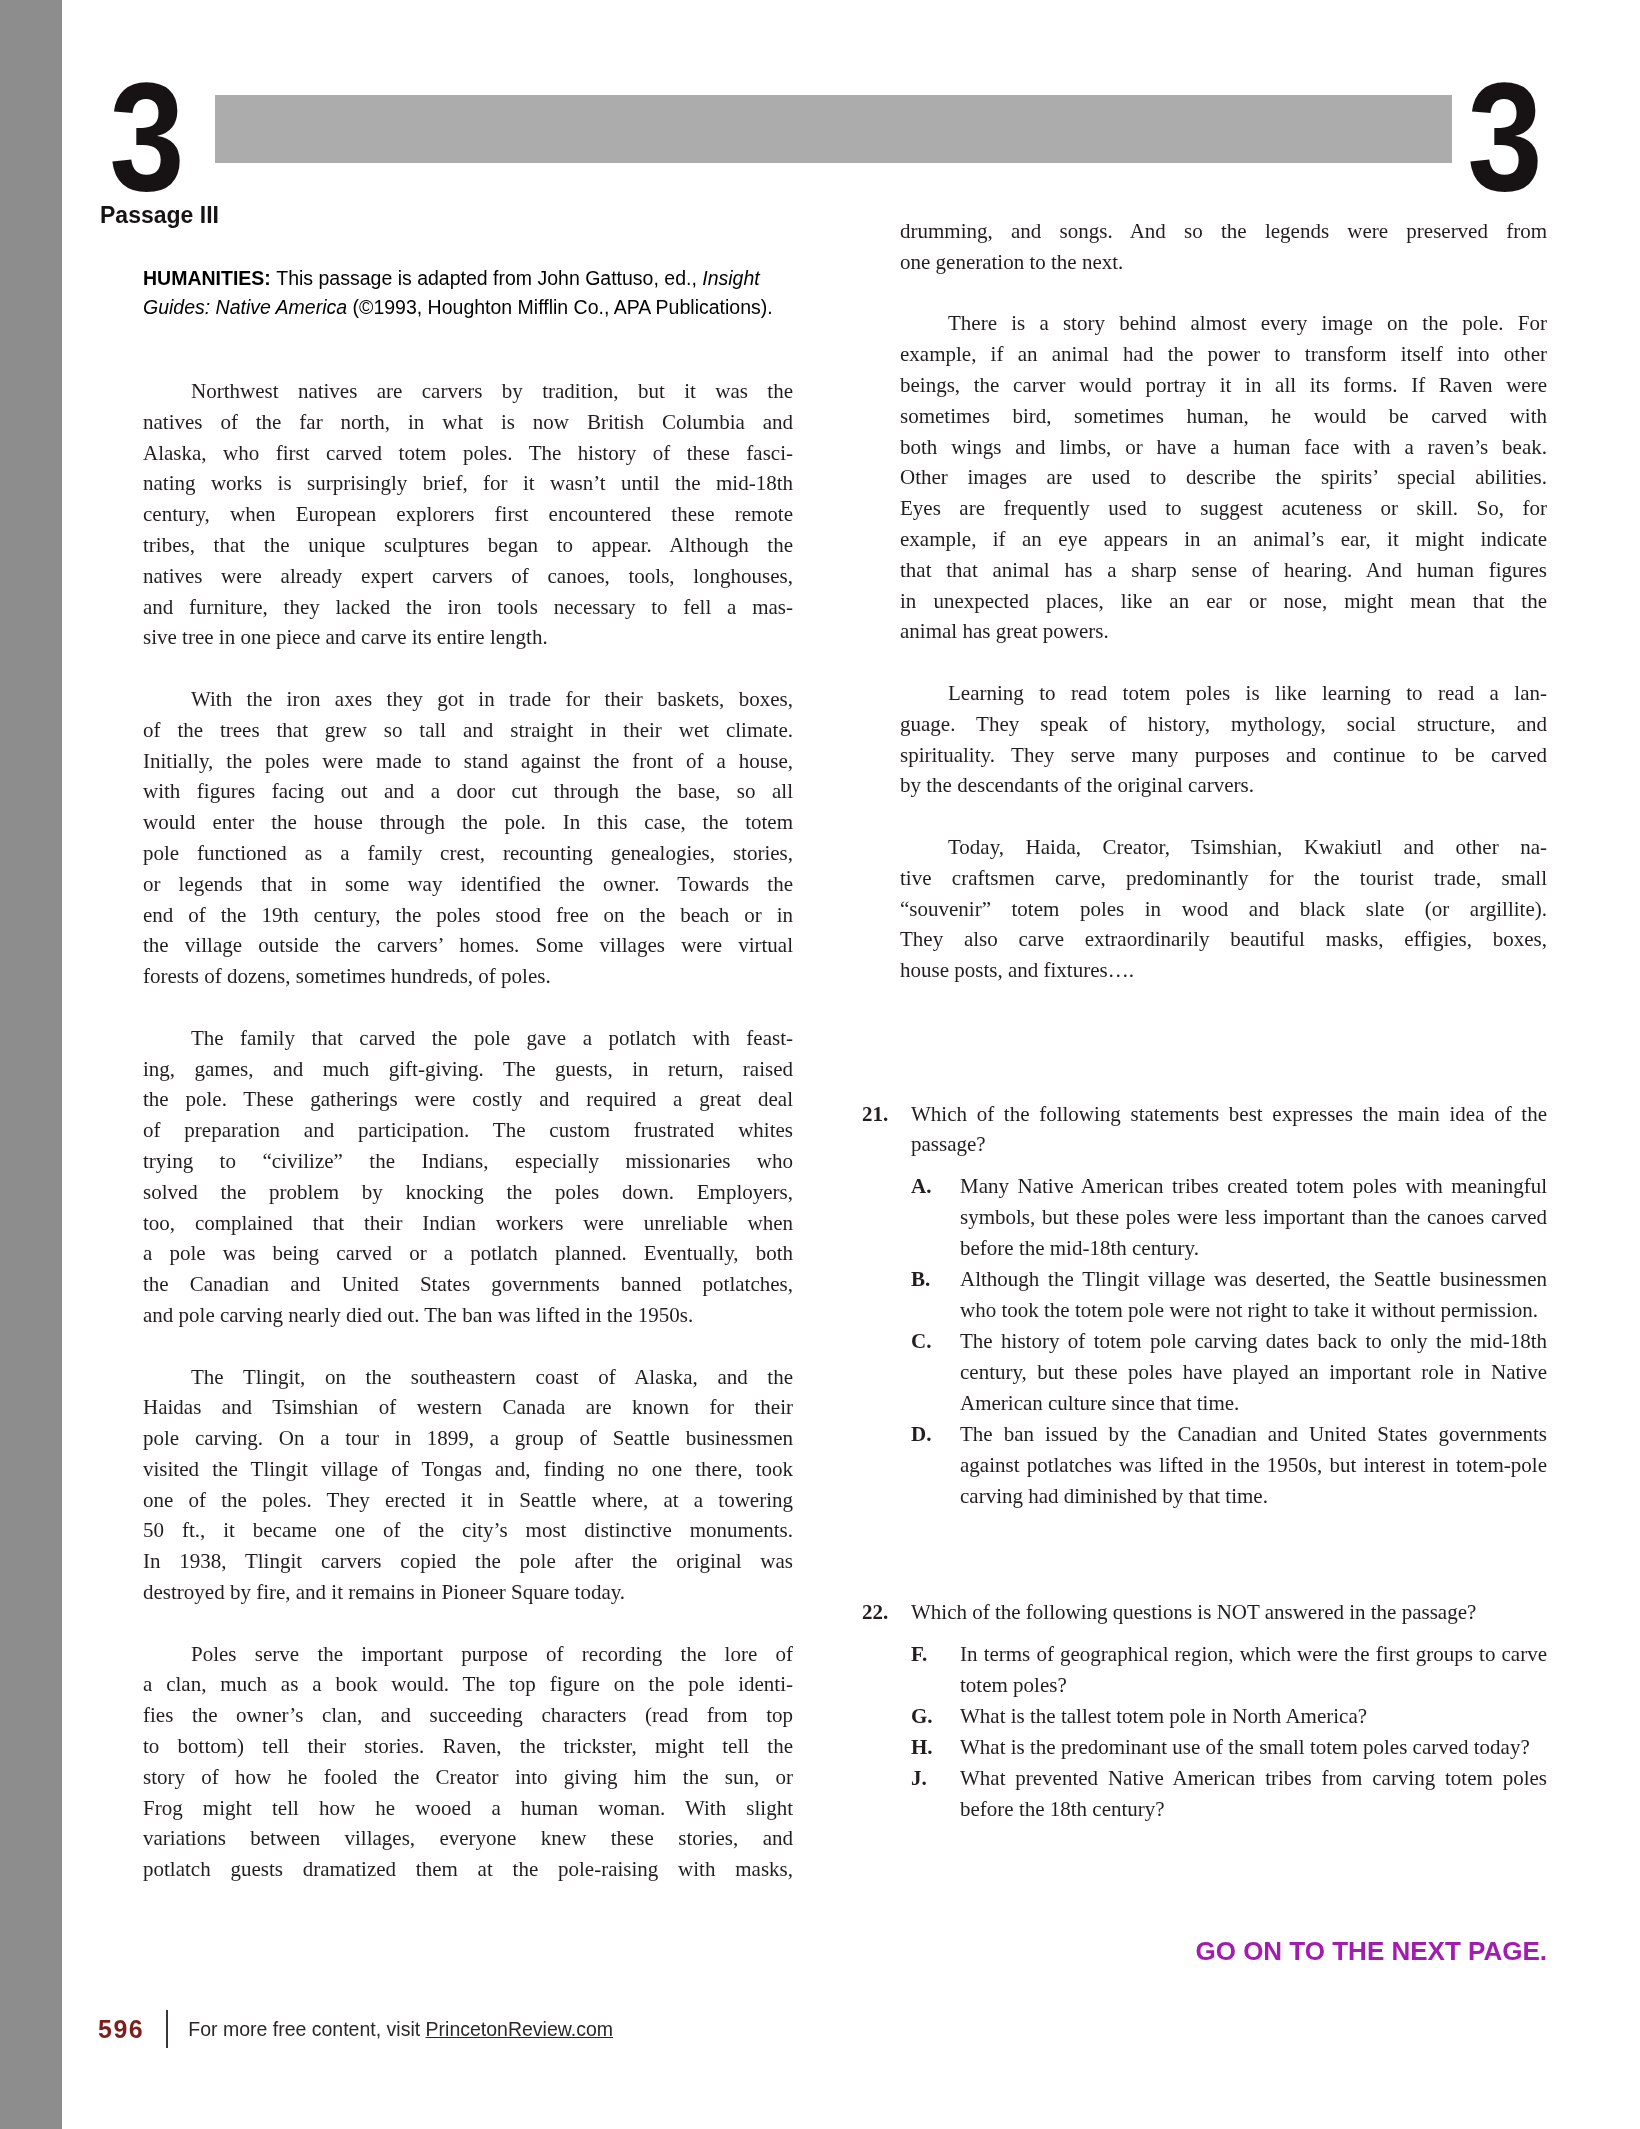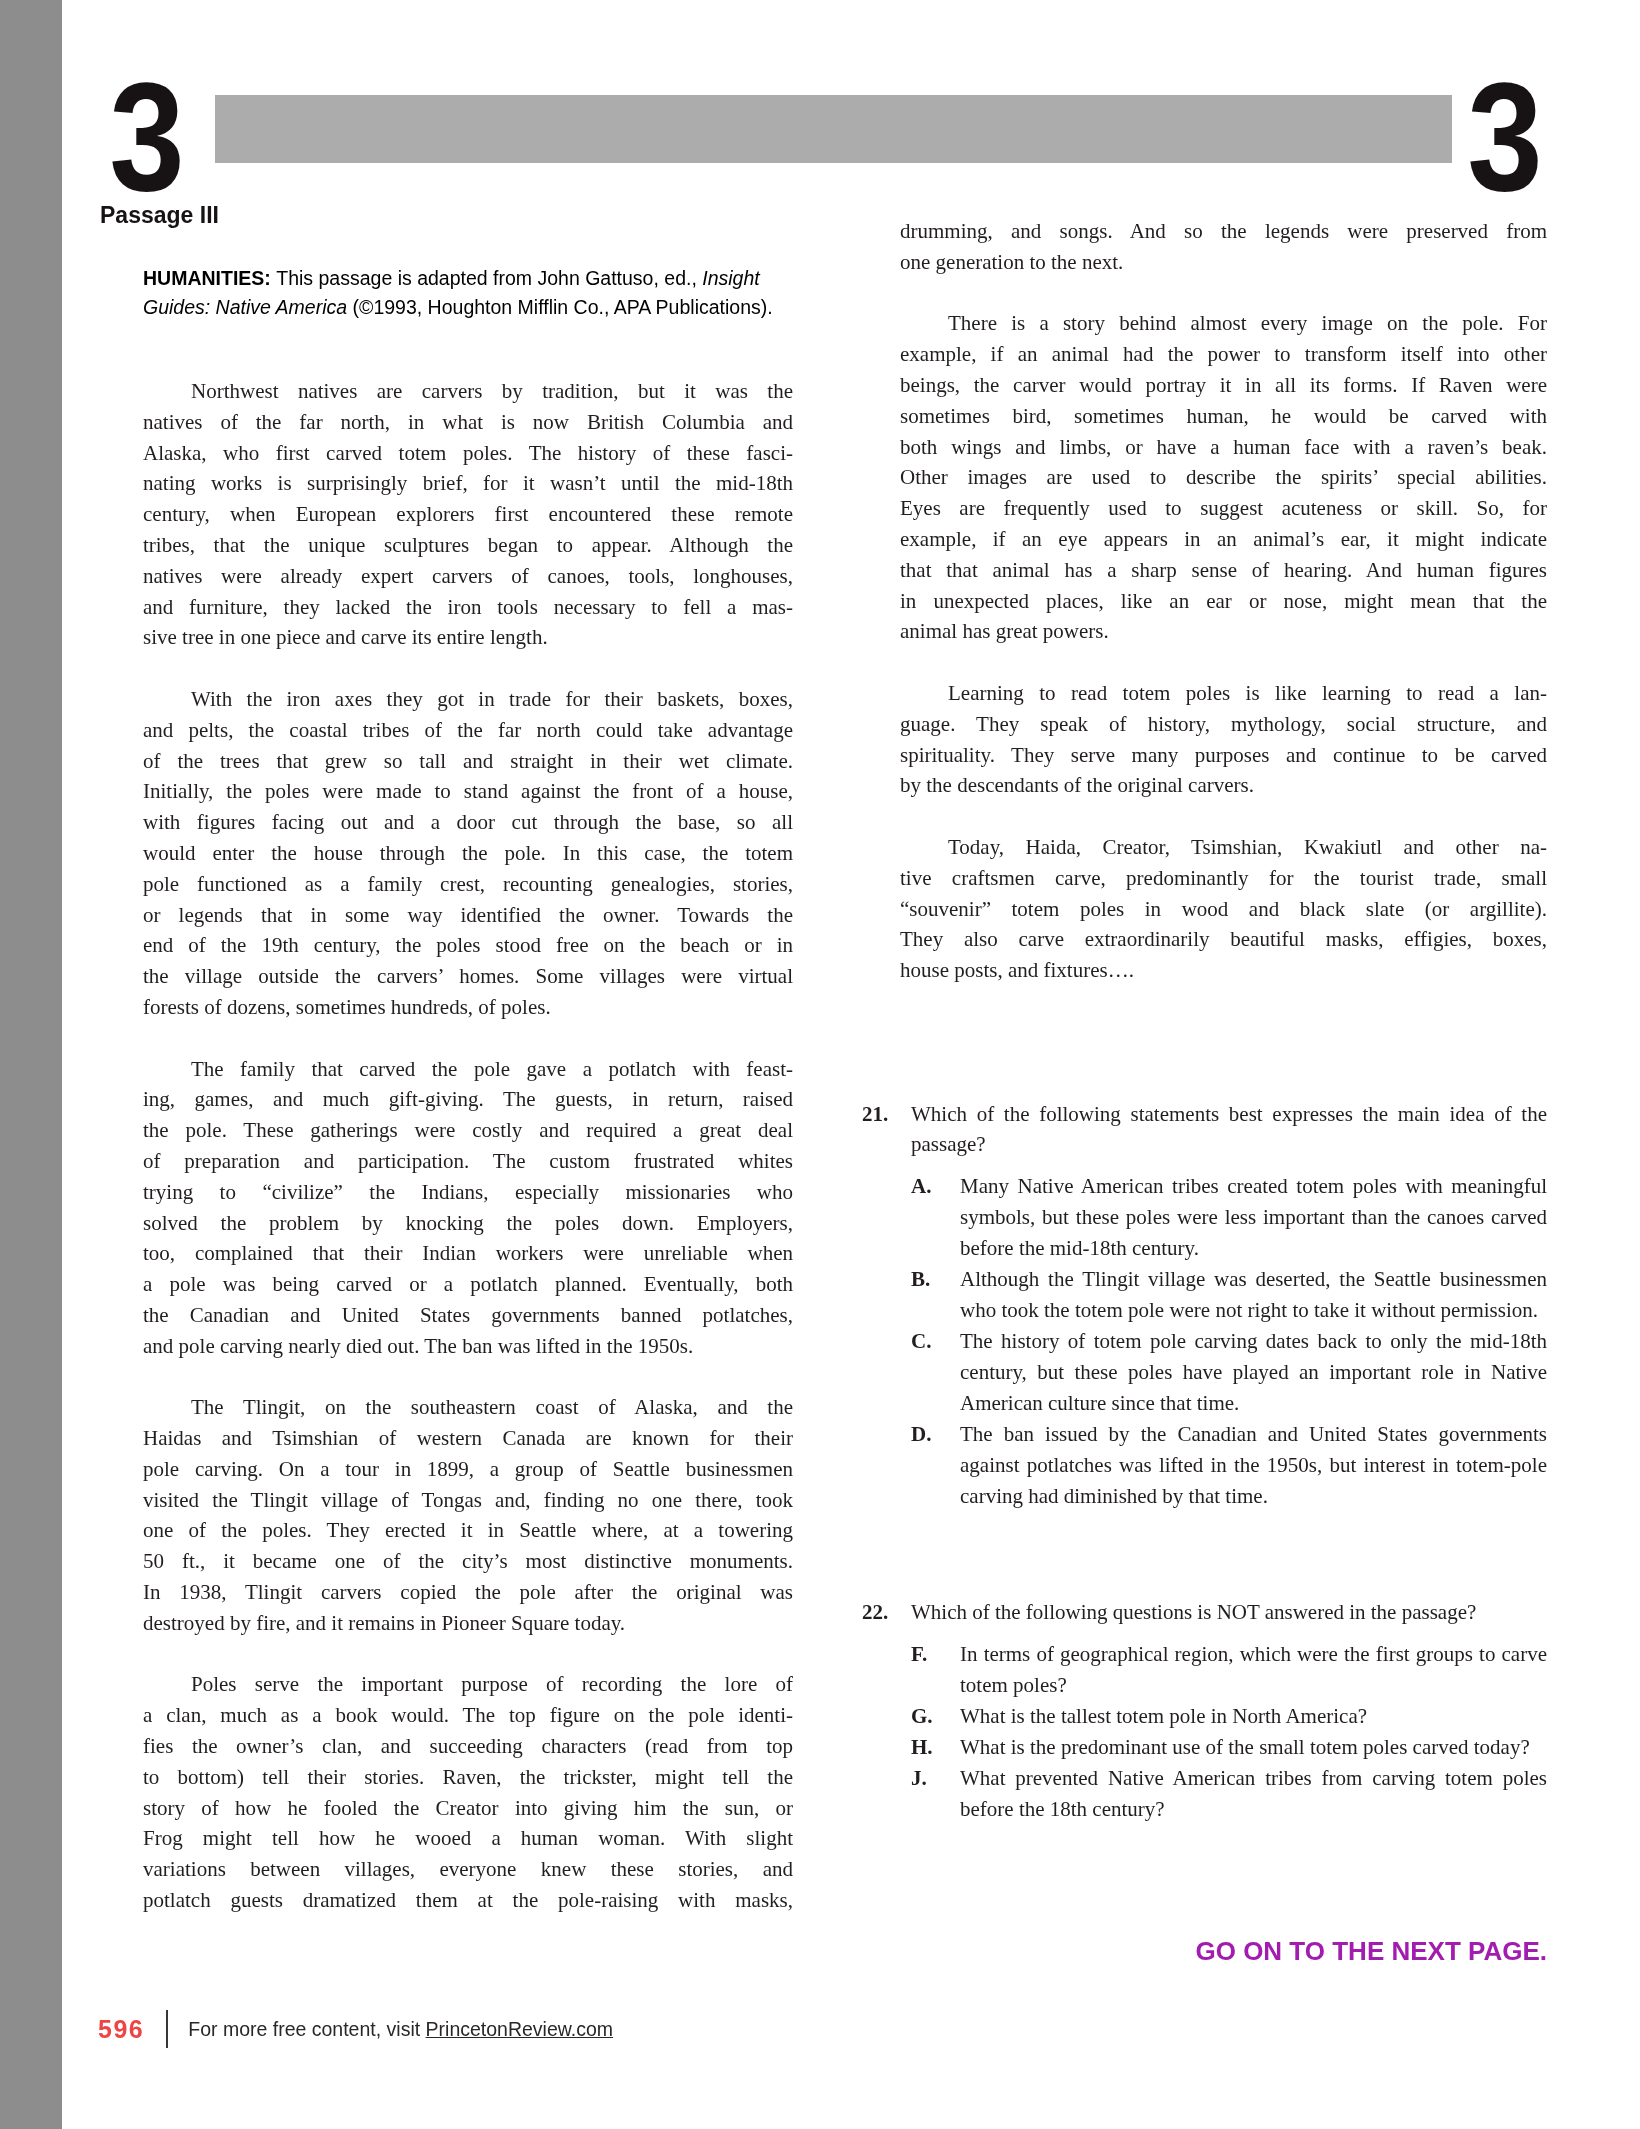--- a/index.html
+++ b/index.html
@@ -30,21 +30,21 @@
   .qnum{position:absolute;left:0;top:0;font-weight:bold;line-height:30px;}
   .qstem{margin-left:49px;line-height:30px;text-align:justify;}
   .choices{margin-left:49px;margin-top:12px;}
   .choice{display:flex;line-height:31px;}
   .clabel{flex:0 0 49px;font-weight:bold;}
   .ctext{flex:1;text-align:justify;}
   .goon{position:absolute;top:1936px;left:900px;width:647px;text-align:right;
         font-family:"Liberation Sans",sans-serif;font-weight:bold;font-size:26px;color:#a21caf;}
   .footer{position:absolute;left:98px;top:2010px;display:flex;align-items:center;
           font-family:"Liberation Sans",sans-serif;color:#2b2728;}
-  .fnum{font-weight:bold;font-size:25px;letter-spacing:1.5px;color:#ef4444;}
+  .fnum{font-weight:bold;font-size:25px;letter-spacing:1.5px;color:#7f1d1d;}
   .fdiv{width:2px;height:38px;background:#3a3637;margin:0 20px 0 22px;}
   .ftext{font-size:19.5px;}
   .flink{text-decoration:underline;cursor:pointer;}
 </style>
 </head>
 <body>
 
 <div class="page">
   <div class="leftstrip"></div>
   <div class="hbar"></div>
@@ -62,21 +62,20 @@
         <div class="pline just">Alaska, who first carved totem poles. The history of these fasci-</div>
         <div class="pline just">nating works is surprisingly brief, for it wasn’t until the mid-18th</div>
         <div class="pline just">century, when European explorers first encountered these remote</div>
         <div class="pline just">tribes, that the unique sculptures began to appear. Although the</div>
         <div class="pline just">natives were already expert carvers of canoes, tools, longhouses,</div>
         <div class="pline just">and furniture, they lacked the iron tools necessary to fell a mas-</div>
         <div class="pline">sive tree in one piece and carve its entire length.</div>
       </div>
       <div class="pblock">
         <div class="pline just indent">With the iron axes they got in trade for their baskets, boxes,</div>
-        <div class="pline just">and pelts, the coastal tribes of the far north could take advantage</div>
         <div class="pline just">of the trees that grew so tall and straight in their wet climate.</div>
         <div class="pline just">Initially, the poles were made to stand against the front of a house,</div>
         <div class="pline just">with figures facing out and a door cut through the base, so all</div>
         <div class="pline just">would enter the house through the pole. In this case, the totem</div>
         <div class="pline just">pole functioned as a family crest, recounting genealogies, stories,</div>
         <div class="pline just">or legends that in some way identified the owner. Towards the</div>
         <div class="pline just">end of the 19th century, the poles stood free on the beach or in</div>
         <div class="pline just">the village outside the carvers’ homes. Some villages were virtual</div>
         <div class="pline">forests of dozens, sometimes hundreds, of poles.</div>
       </div>

